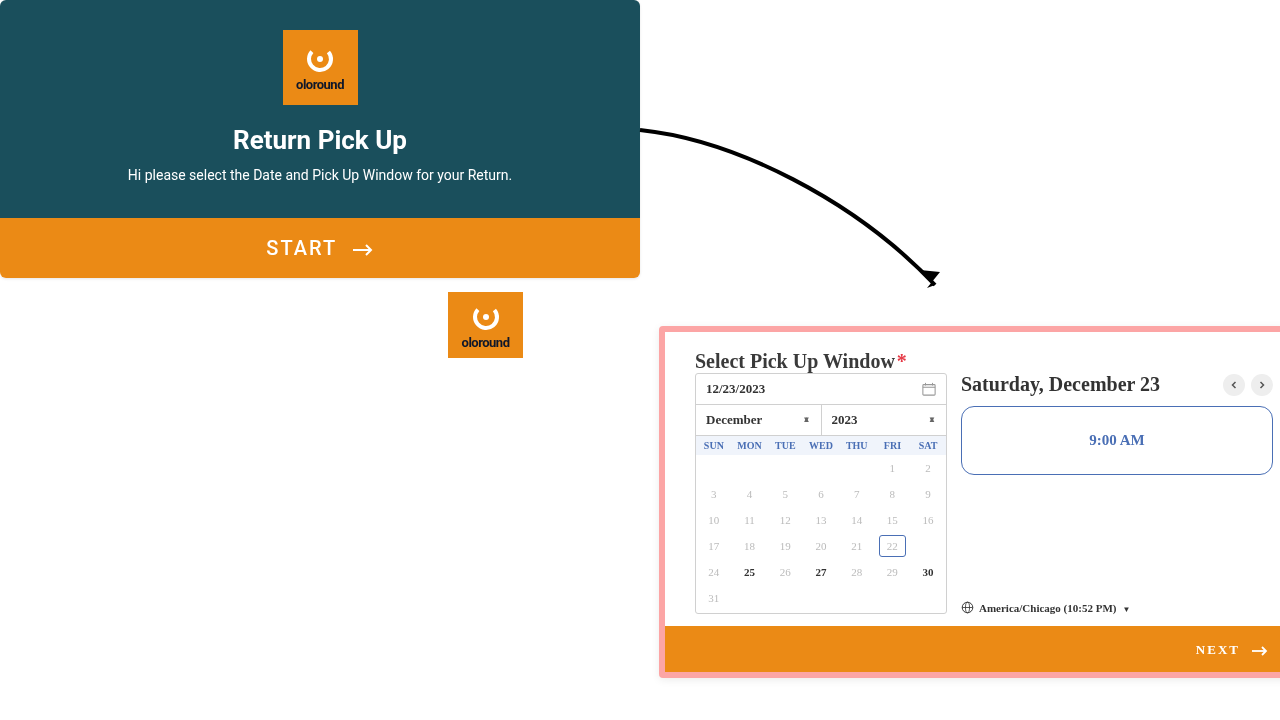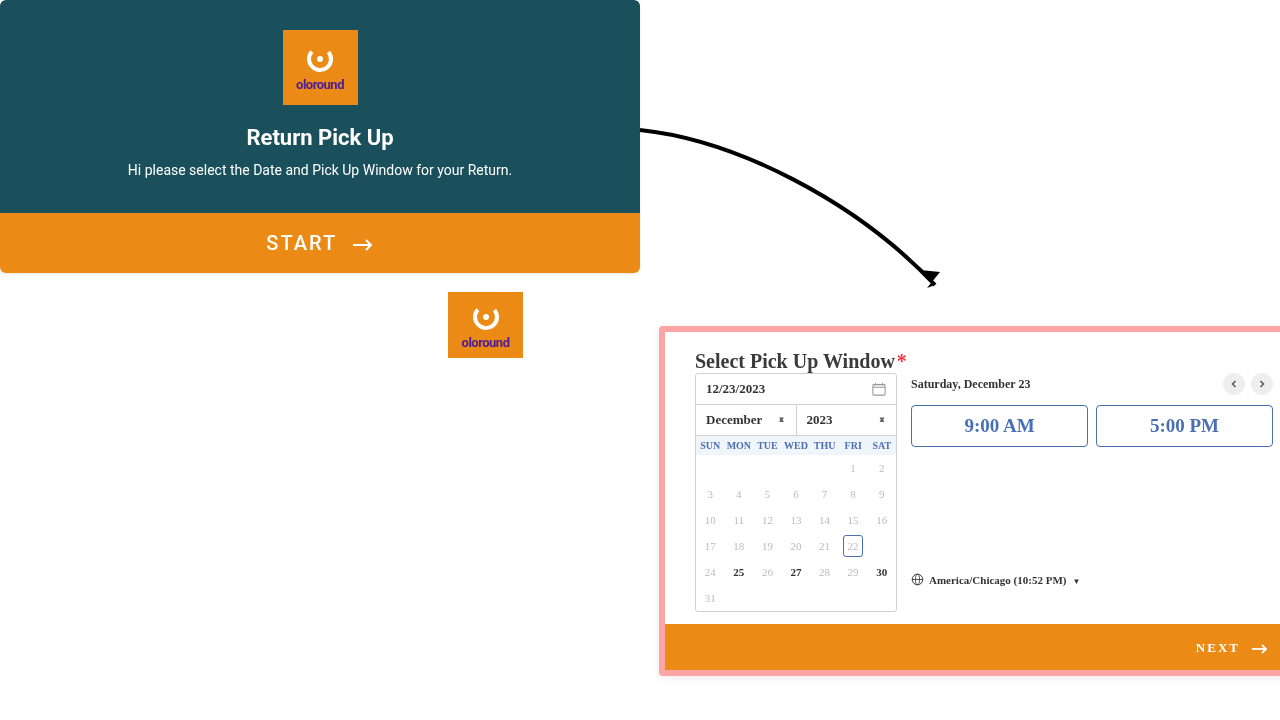--- a/index.html
+++ b/index.html
@@ -2,57 +2,57 @@
 <html><head>
 <meta charset="utf-8">
 <style>
   * { box-sizing: border-box; margin: 0; padding: 0; }
   body { font-family: -apple-system, BlinkMacSystemFont, "Segoe UI", Roboto, Arial, sans-serif; background: #fff; width: 1280px; height: 720px; position: relative; color: #222; }
   .card1 { position: absolute; left: 0; top: 0; width: 640px; border-radius: 6px; overflow: hidden; box-shadow: 0 1px 3px rgba(0,0,0,0.1); }
   .card1-top { background: #1a4f5c; text-align: center; padding: 30px 40px 35px; color: #fff; }
   .logo { width: 75px; height: 75px; background: #eb8a15; margin: 0 auto 20px; display: flex; flex-direction: column; align-items: center; justify-content: center; }
   .logo-small { width: 75px; height: 66px; }
   .logo svg { width: 32px; height: 32px; }
-  .logo-text { color: #4c1d95; font-size: 13px; font-weight: 700; margin-top: 2px; letter-spacing: -0.5px; }
-  .card1-title { font-size: 22px; font-weight: 700; margin-bottom: 12px; }
+  .logo-text { color: #0f172a; font-size: 13px; font-weight: 700; margin-top: 2px; letter-spacing: -0.5px; }
+  .card1-title { font-size: 26px; font-weight: 700; margin-bottom: 12px; }
   .card1-sub { font-size: 14px; font-weight: 400; }
   .card1-btn { background: #eb8a15; color: #fff; text-align: center; padding: 18px 0; font-size: 20px; font-weight: 500; letter-spacing: 2px; }
   .card1-btn svg { vertical-align: middle; margin-left: 8px; }
   .logo2 { position: absolute; left: 448px; top: 292px; }
   .arrow { position: absolute; left: 635px; top: 120px; }
   .card2 { position: absolute; left: 659px; top: 326px; width: 650px; background: #fff; border-radius: 4px; box-shadow: 0 2px 8px rgba(0,0,0,0.08); border: 6px solid #fca5a5; overflow: hidden; font-family: Liberation Serif, serif; }
   .card2-body { padding: 18px 30px 12px; }
   .card2-title { font-size: 20px; font-weight: 700; color: #3a3a3a; }
   .req { color: #e63946; margin-left: 2px; }
   .card2-sub { font-size: 12.5px; color: #777; margin-top: 4px; margin-bottom: 14px; }
   .picker-row { display: flex; gap: 14px; }
-  .calendar { width: 202px; border: 1px solid #d0d0d0; border-radius: 3px; }
+  .calendar { width: 252px; border: 1px solid #d0d0d0; border-radius: 3px; }
   .date-input { display: flex; align-items: center; justify-content: space-between; padding: 7px 10px; border-bottom: 1px solid #d0d0d0; font-size: 13px; font-weight: 600; color: #333; }
   .cal-icon { width: 14px; height: 14px; opacity: 0.6; }
   .month-year { display: flex; border-bottom: 1px solid #d0d0d0; }
   .my-sel { flex: 1; display: flex; align-items: center; justify-content: space-between; padding: 7px 10px; font-size: 13px; font-weight: 600; color: #333; }
   .my-sel:first-child { border-right: 1px solid #d0d0d0; }
   .spinner { display: flex; flex-direction: column; line-height: 0; font-size: 8px; color: #666; }
   .dow { display: flex; background: #f0f4fb; }
   .dow > div { flex: 1; text-align: center; font-size: 10px; font-weight: 700; color: #4a6fb5; padding: 4px 0; }
   .days { display: flex; flex-wrap: wrap; }
   .day { width: 14.285%; text-align: center; font-size: 11px; padding: 7px 0; color: #bbb; position: relative; }
   .day.dark { color: #333; font-weight: 600; }
   .day.boxed { }
   .day.boxed::before { content: ""; position: absolute; left: 4px; right: 4px; top: 2px; bottom: 2px; border: 1px solid #4a6fb5; border-radius: 3px; }
   .day.sel { color: #fff; font-weight: 600; }
   .day.sel::before { content: ""; position: absolute; left: 4px; right: 4px; top: 2px; bottom: 2px; background: #4a6fb5; border-radius: 3px; z-index: -1; }
   .day span { position: relative; z-index: 1; }
   .timecol { flex: 1; }
   .time-header { display: flex; align-items: center; justify-content: space-between; margin-bottom: 10px; }
-  .time-header-date { font-size: 12px; font-weight: 700; color: #333; }
+  .time-header-date { font-size: 20px; font-weight: 700; color: #333; }
   .nav-arrows { display: flex; gap: 6px; }
   .nav-btn { width: 22px; height: 22px; border-radius: 50%; background: #eee; display: flex; align-items: center; justify-content: center; font-size: 11px; color: #555; }
   .slots { display: flex; gap: 8px; }
-  .slot { flex: 1; border: 1px solid #4a6fb5; color: #4a6fb5; border-radius: 4px; text-align: center; padding: 9px 0; font-size: 19px; font-weight: 600; }
+  .slot { flex: 1; border: 1px solid #4a6fb5; color: #4a6fb5; border-radius: 13px; text-align: center; padding: 25px 0; font-size: 15px; font-weight: 600; }
   .tz { display: flex; align-items: flex-end; font-size: 11px; font-weight: 600; color: #333; margin-top: 126px; }
   .tz svg { margin-right: 5px; }
   .tz-caret { margin-left: 6px; font-size: 8px; }
   .next-bar { background: #eb8a15; text-align: right; padding: 14px 34px; }
   .next-btn { color: #fff; font-size: 13px; font-weight: 600; letter-spacing: 2px; }
   .next-btn svg { vertical-align: middle; margin-left: 6px; }
 </style>
 </head>
 <body>
 
@@ -189,21 +189,20 @@
             </div>
             <div class="nav-btn">
               <svg width="8" height="8" viewBox="0 0 8 8">
                   <polyline points="2.5,1 5.5,4 2.5,7" fill="none" stroke="#555" stroke-width="1.5"></polyline>
                 </svg>
             </div>
           </div>
         </div>
         <div class="slots" id="slots-row">
             <div class="slot">9:00 AM</div>
-            <div class="slot">5:00 PM</div>
           </div>
         <div class="tz">
           <svg width="13" height="13" viewBox="0 0 16 16">
             <circle cx="8" cy="8" r="6.5" fill="none" stroke="#333" stroke-width="1.2"></circle>
             <ellipse cx="8" cy="8" rx="2.5" ry="6.5" fill="none" stroke="#333" stroke-width="1"></ellipse>
             <line x1="1.5" y1="8" x2="14.5" y2="8" stroke="#333" stroke-width="1"></line>
           </svg>
           <span>America/Chicago (10:52 PM)</span>
           <span class="tz-caret">▼</span>
         </div>

